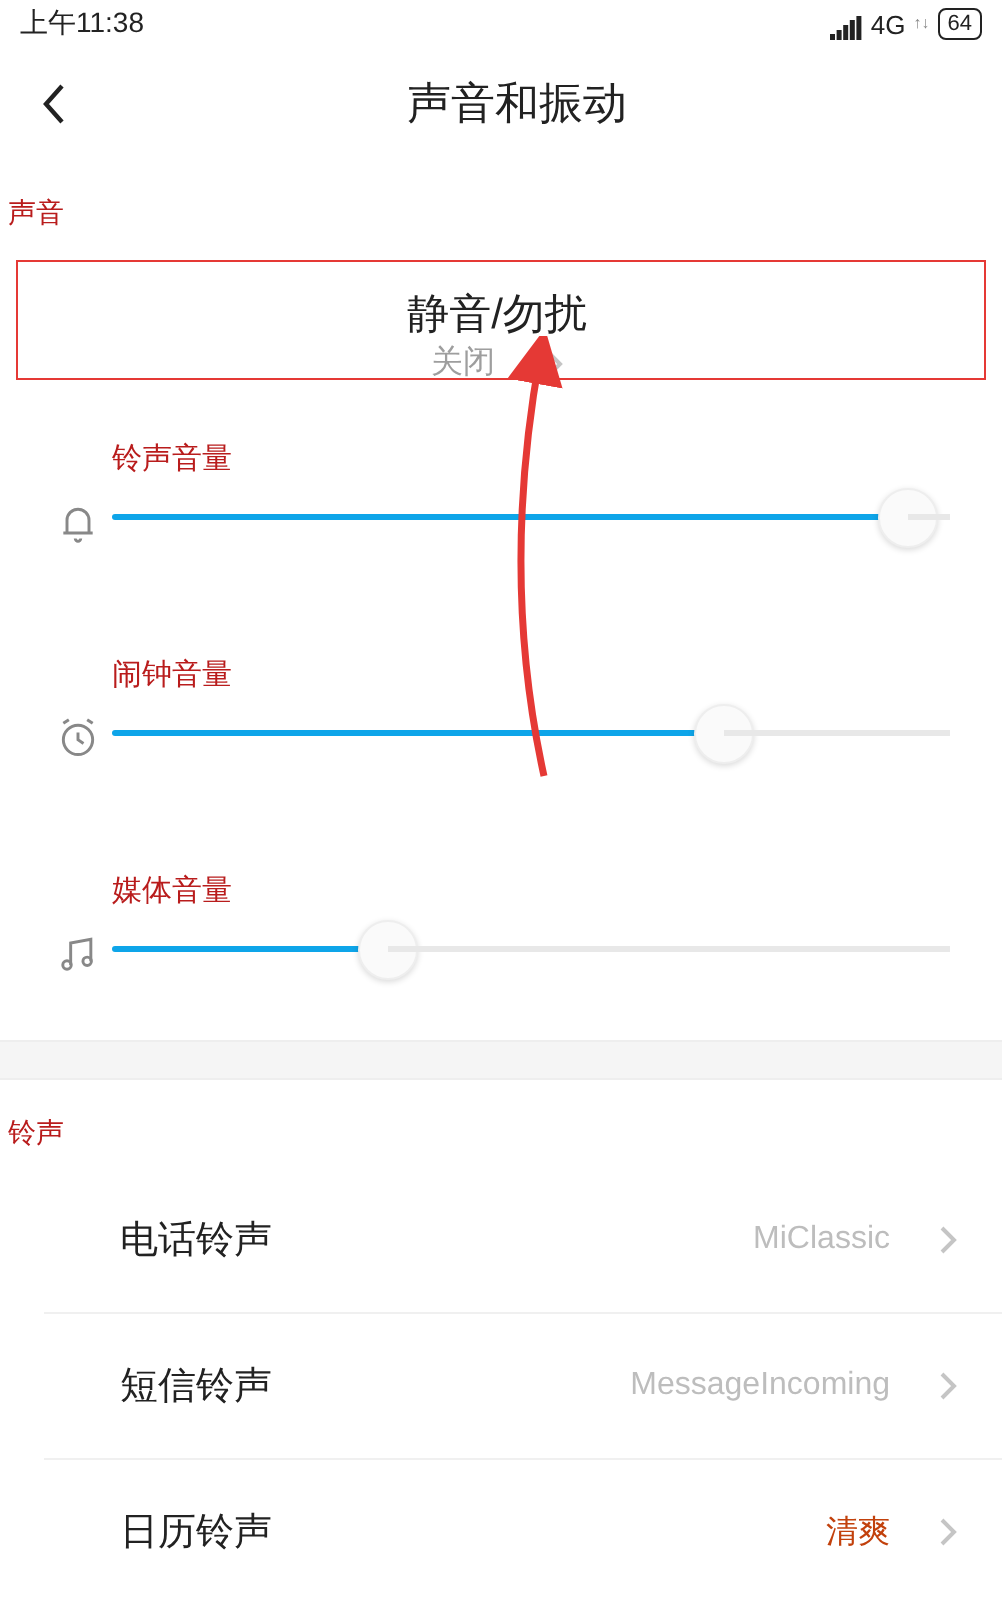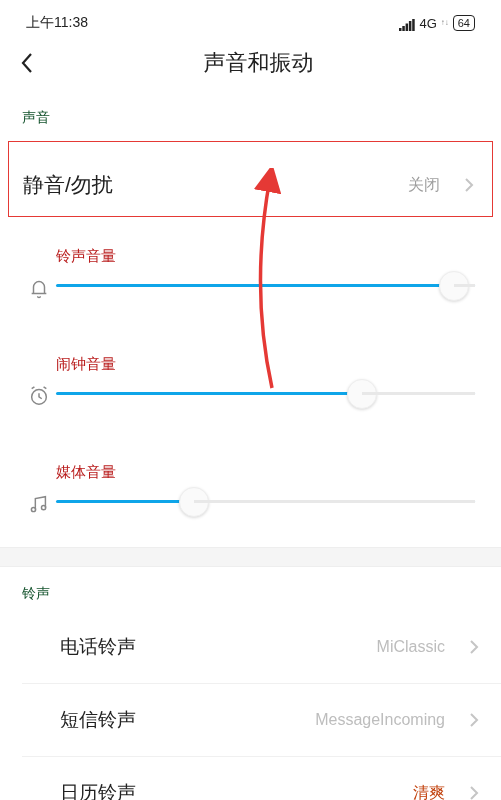--- a/index.html
+++ b/index.html
@@ -3,24 +3,23 @@
 <meta charset="utf-8">
 <style>
   * { box-sizing: border-box; margin: 0; padding: 0; }
   html, body { width: 501px; height: 800px; font-family: -apple-system, "Helvetica Neue", Arial, sans-serif; background: #fff; color: #222; overflow: hidden; }
   
   .status-bar {
     height: 24px;
     display: flex;
     justify-content: space-between;
     align-items: center;
-    padding: 0 26px;
+    padding: 0 10px;
     font-size: 14px;
     color: #222;
-    margin-top: 11px;
   }
   .status-right { display: flex; align-items: flex-end; gap: 4px; font-size: 13px;}
   .signal-icon { display:inline-block; }
   .battery-badge {
     border: 1.5px solid #222;
     border-radius: 4px;
     font-size: 11px;
     padding: 0 4px;
     line-height: 14px;
     font-weight: 500;
@@ -35,34 +34,35 @@
   .back-btn {
     width: 56px; height: 56px; display:flex; align-items:center; justify-content:center;
     cursor: pointer;
   }
   .header-title {
     position: absolute; left:16px; right:0; text-align:center;
     font-size: 22px; font-weight: 500; pointer-events:none;
   }
   
   .section-header {
-    padding: 18px 22px 8px;
+    padding: 18px 4px 8px;
     font-size: 14px;
-    color: #14532d;
+    color: #b91c1c;
   }
   
   .highlight-row {
     margin: 6px 8px;
     border: 1.5px solid #e53935;
-    height: 76px;
+    height: 60px;
     display:flex;
     align-items:center;
     justify-content:space-between;
     padding: 12px 18px 0 14px;
     position: relative;
+    flex-direction: column;
   }
   .highlight-row .row-label { font-size: 21px; font-weight:500; }
   .row-right { display:flex; align-items:center; gap:24px; color:#9e9e9e; font-size:16px;}
   .chevron { color:#c5c5c5; }
   
   .slider-row {
     display:flex;
     align-items:flex-start;
     padding: 24px 26px 32px 22px;
   }

